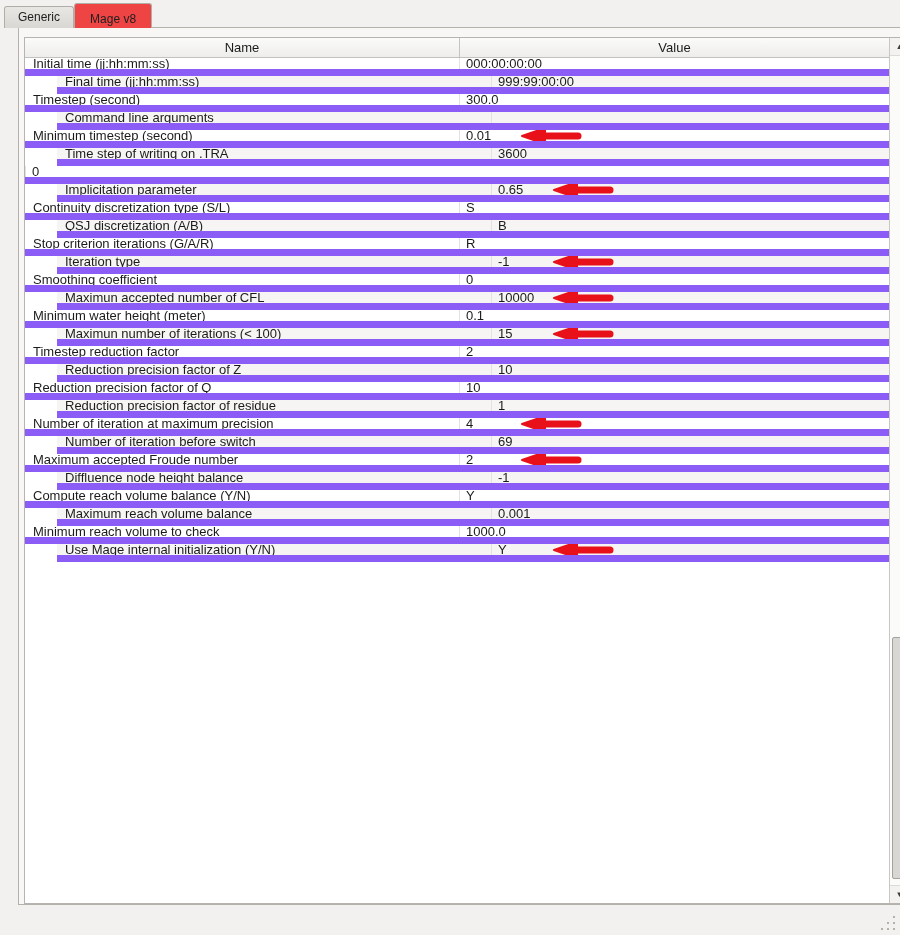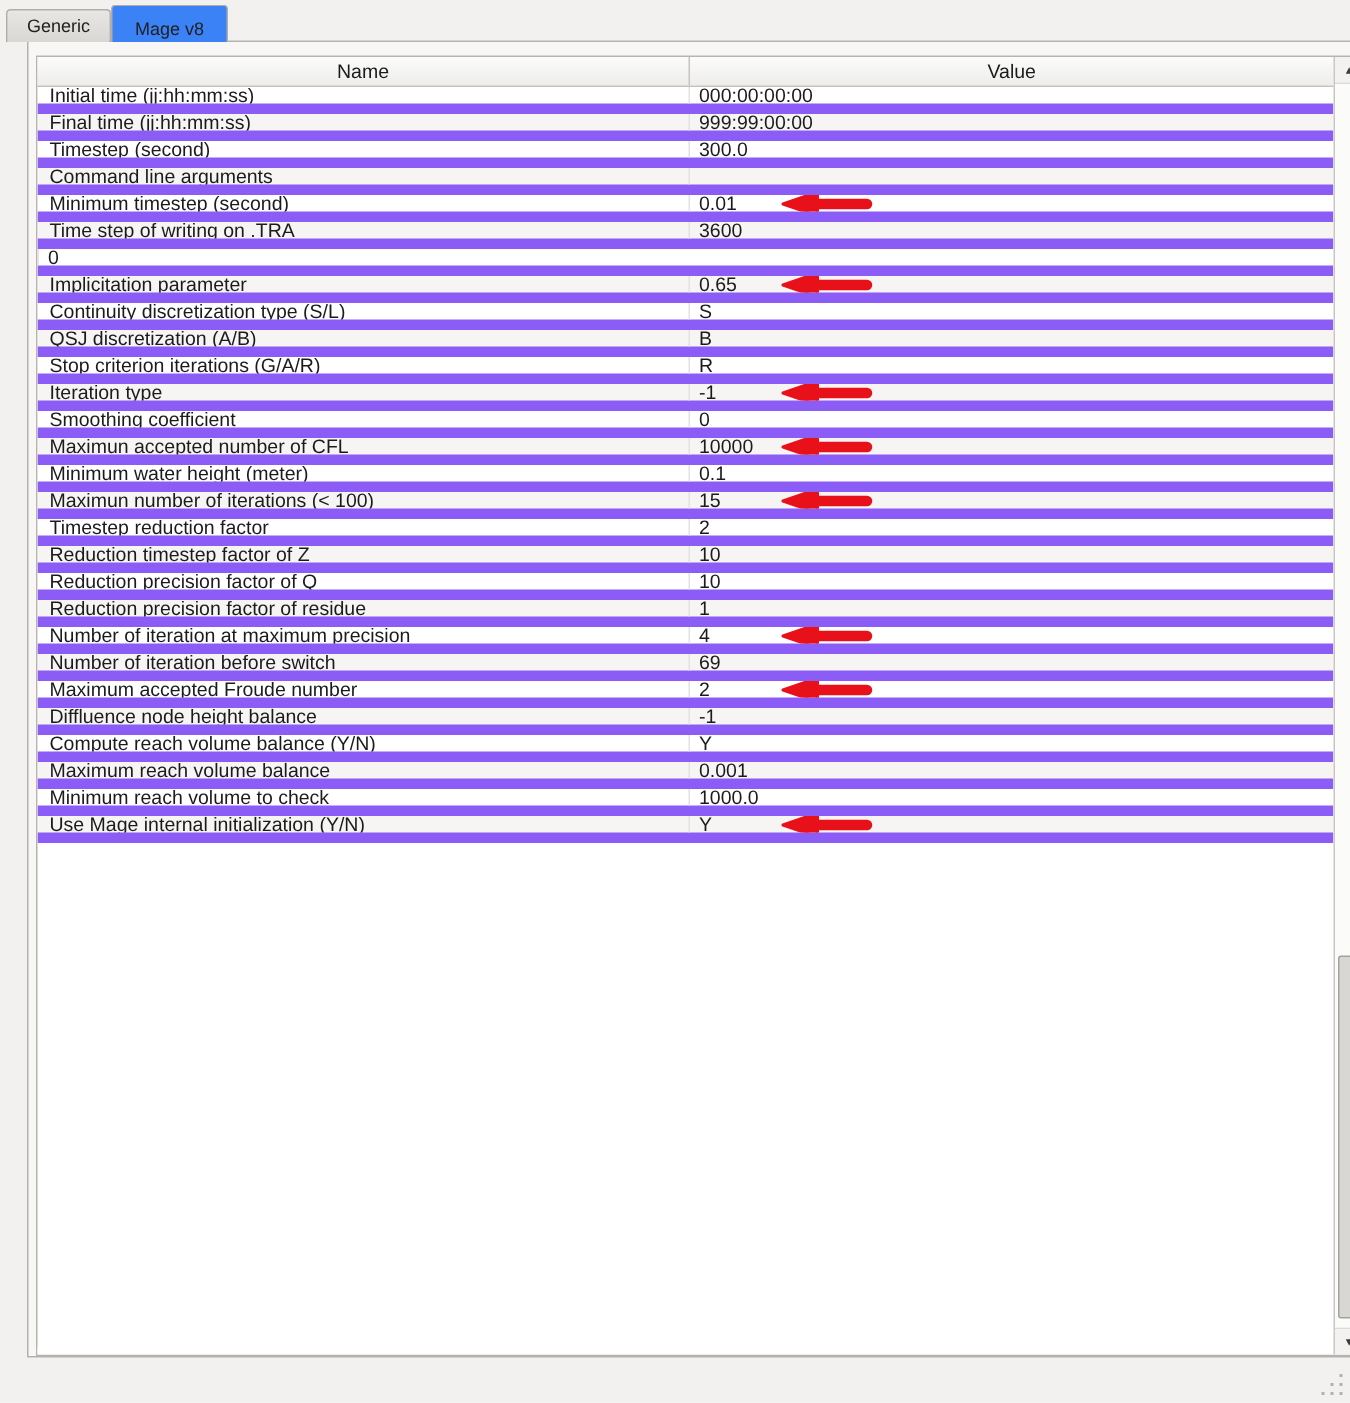--- a/index.html
+++ b/index.html
@@ -5,40 +5,40 @@
   * { margin:0; padding:0; box-sizing:border-box; }
   html,body { width:900px; height:935px; }
   body { font-family:"Liberation Sans","DejaVu Sans",sans-serif; background:#f2f1ef; }
   .app { position:relative; width:900px; height:935px; background:var(--window-bg,#f2f1ef); overflow:hidden; }
 
   
   .tabbar { position:absolute; left:4px; top:3px; height:25px; z-index:3; display:flex; align-items:flex-end; }
   .tab { font-size:12px; color:#212121; border:1px solid #b1aeaa; border-bottom:none;
          border-radius:3px 3px 0 0; cursor:default; }
   .tab.inactive { background:linear-gradient(#e9e7e4,#d9d7d3); padding:3px 13px 4px 13px; height:22px; }
-  .tab.active { background:#3b82f6; padding:8px 15px 6px 15px; height:25px; position:relative; z-index:4; }
+  .tab.active { background:#ef4444; padding:8px 15px 6px 15px; height:25px; position:relative; z-index:4; }
 
   
   .page { position:absolute; left:18px; top:27px; width:893px; height:878px;
           background:#f8f7f6; border:1px solid #b4b1ad; z-index:1; }
 
   
   .frame { position:absolute; left:5px; top:9px; width:886px; height:867px;
            border:1px solid #b6b3b0; background:#ffffff; display:flex; }
   .table-area { flex:1; display:flex; flex-direction:column; min-width:0; }
 
   .header-row { display:flex; height:20px; flex:0 0 20px;
                 background:linear-gradient(#fbfbfa,#eeedeb); border-bottom:1px solid #c3c1be; }
   .hcell { font-size:13px; color:#1b1b1b; display:flex; align-items:center; justify-content:center; }
   .hcell.name { width:434px; flex:0 0 434px; }
   .hcell.value { flex:1; border-left:1px solid #c6c4c1; }
 
   .table-body { flex:1; overflow:hidden; }
   .row { display:flex; height:18px; border-bottom:7px solid #8b5cf6; background:#ffffff; }
-  .row.even { background:#f6f5f4; }
+  .row.even { background:#f6f5f4;margin-left:32px; }
   .cell { font-size:13px; color:#1b1b1b; display:flex; align-items:center; white-space:nowrap; overflow:hidden; }
   .cell.name { width:434px; flex:0 0 434px; padding-left:8px; }
   .cell.value { flex:1; border-left:1px solid #e4e2df; padding-left:6px; position:relative; }
 
   .arrow { position:absolute; left:58px; top:50%; transform:translateY(-50%);
            color:var(--arrow-color,#e8111a); display:block; }
   .partial-row { height:5px; background:#ffffff; }
 
   
   .vscrollbar { flex:0 0 20px; width:20px; display:flex; flex-direction:column;
@@ -205,21 +205,21 @@
     </div>
   </div>
             <div class="row">
     <div class="cell name">Timestep reduction factor</div>
     <div class="cell value">
       <span class="cell-text">2</span>
 
     </div>
   </div>
             <div class="row even">
-    <div class="cell name">Reduction timestep factor of Z</div>
+    <div class="cell name">Reduction precision factor of Z</div>
     <div class="cell value">
       <span class="cell-text">10</span>
 
     </div>
   </div>
             <div class="row">
     <div class="cell name">Reduction precision factor of Q</div>
     <div class="cell value">
       <span class="cell-text">10</span>
 

